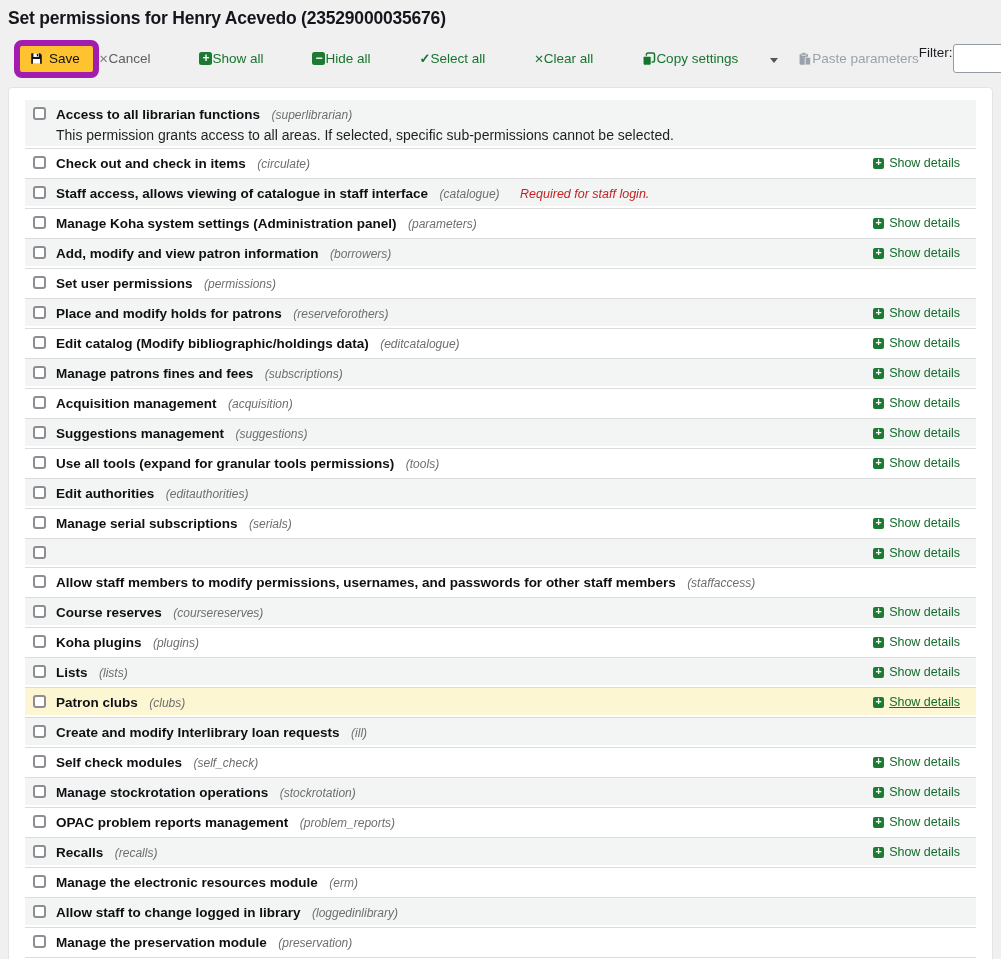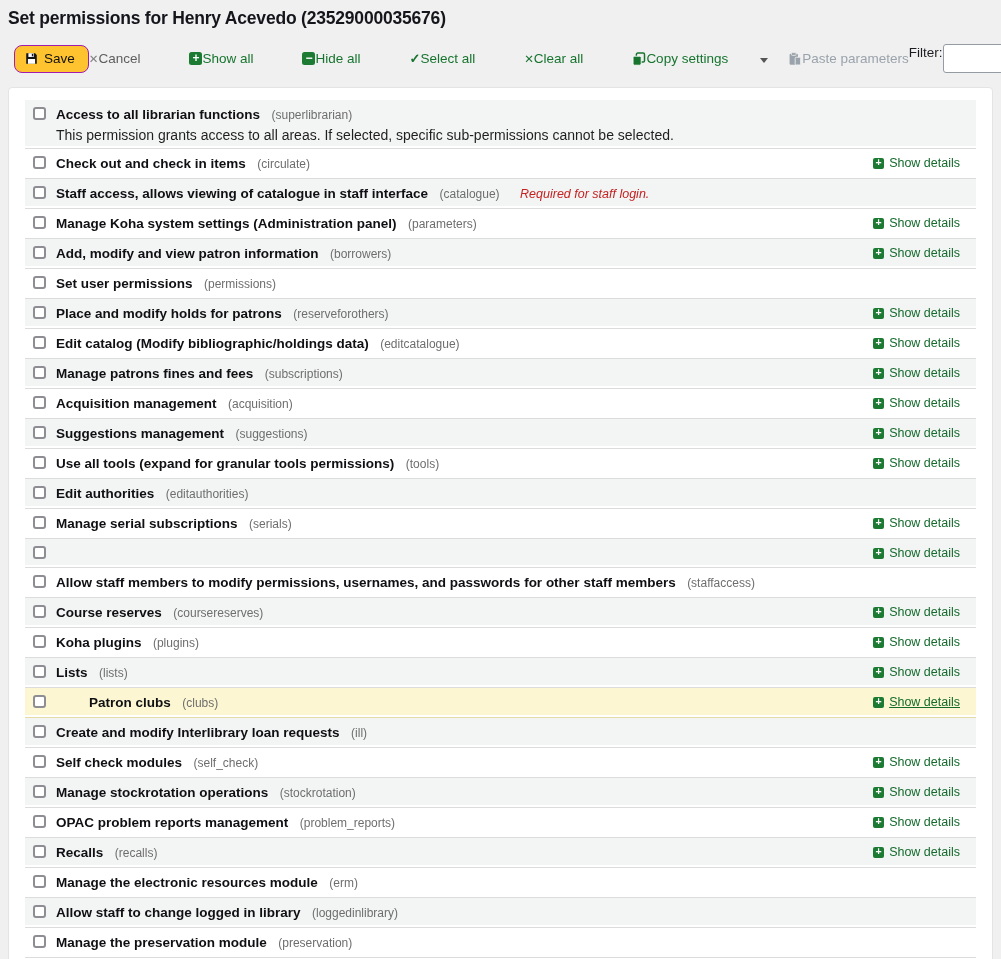--- a/index.html
+++ b/index.html
@@ -31,21 +31,21 @@
   .toolbar{
     display:flex;align-items:center;
     margin:13px 20px 0 14px;height:31px;
   }
   .tb-item{display:inline-flex;align-items:center;white-space:nowrap;
     font-size:13.5px;cursor:pointer;background:none;border:none;padding:0;
     font-family:"Liberation Sans",sans-serif;}
   .tb-item + .tb-item{margin-left:17px;padding-left:32px;}
   .save-btn{
     background:var(--save-yellow);
-    border:1px solid #a21caf;border-radius:8px;
+    border:6px solid #a21caf;border-radius:8px;
     padding:5px 13px 6px 10px;color:#111;font-size:13.5px;
     display:inline-flex;align-items:center;gap:6px;cursor:pointer;
     font-family:"Liberation Sans",sans-serif;
   }
   .tb-green{color:var(--green);}
   .tb-grey{color:#5e5e5e;}
   .tb-disabled{color:var(--disabled);cursor:default;}
   .glyph{font-style:normal;line-height:1;}
   .glyph-x-grey::before{content:"\2715";color:#7e7e7e;font-size:11.5px;}
   .glyph-x-green::before{content:"\2715";color:var(--green);font-size:11.5px;}
@@ -81,30 +81,30 @@
     padding:12px 16px 14px 16px;
   }
   .perm-row{
     display:flex;align-items:flex-start;
     padding:4px 16px 4px 8px;
     border-bottom:1px solid var(--row-border);
     box-shadow:inset 0 -2px 0 #fff;
   }
   .perm-row.odd{background:var(--grey-row);}
   .perm-row.even{background:#fff;}
-  .perm-row.highlight{background:var(--hl);border-bottom-color:#e3dca4;gap:33px;}
+  .perm-row.highlight{background:var(--hl);border-bottom-color:#e3dca4;}
   .checkbox{
     width:13px;height:13px;flex:0 0 auto;
     border:2px solid #8d8d93;border-radius:3px;background:#fff;
     margin:3px 10px 0 0;cursor:pointer;
   }
   .perm-main{min-width:0;}
   .perm-line{line-height:20px;}
   .perm-name{font-weight:700;font-size:13.5px;color:#101014;}
-  .perm-code{color:var(--muted);font-size:12px;margin-left:7px;}
+  .perm-code{font-style:italic;color:var(--muted);font-size:12px;margin-left:7px;}
   .perm-note{font-style:italic;color:var(--red);font-size:12.5px;margin-left:16px;}
   .perm-desc{font-size:14px;color:#1f1f1f;line-height:17px;margin-top:2px;}
   .show-details{
     margin-left:auto;display:inline-flex;align-items:center;gap:5px;
     color:#156b2d;font-size:12.5px;line-height:20px;white-space:nowrap;
     cursor:pointer;text-decoration:none;flex:0 0 auto;padding-left:12px;
   }
   .perm-row.highlight .sd-label{text-decoration:underline;}
   svg{display:block;}
 </style>

